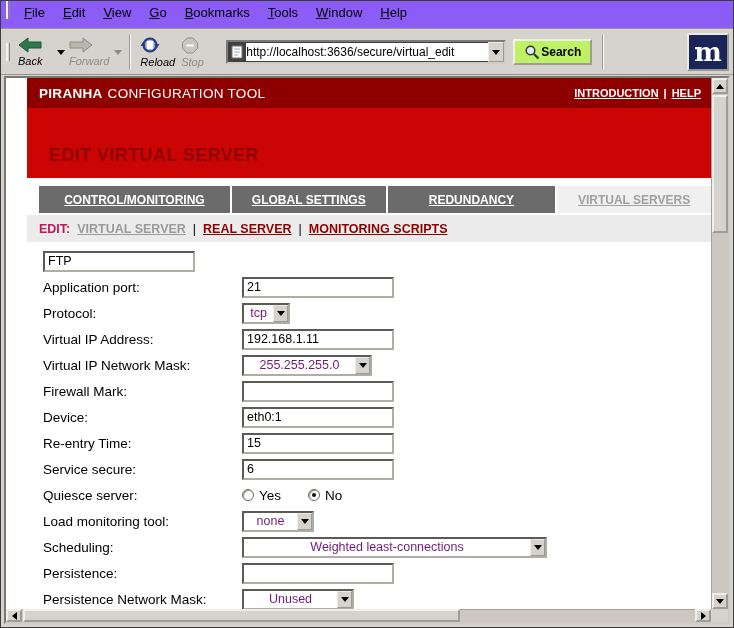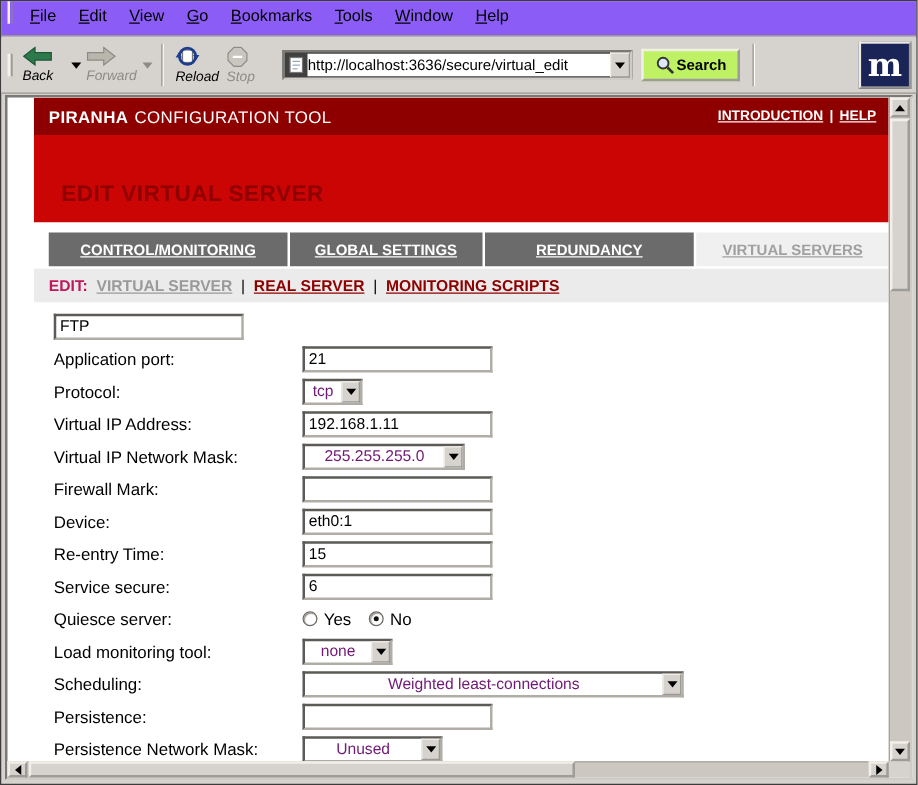--- a/index.html
+++ b/index.html
@@ -74,21 +74,21 @@
 
   .form { padding:6px 0 0 16px; background:#fff; }
   .frow { display:flex; align-items:center; height:26px; }
   .flabel { width:199px; flex:0 0 199px; font-size:13.5px; color:#000; white-space:nowrap; }
   .ftext { width:152px; height:21px; background:#fff; border:2px inset #b0ada6; font-size:12.5px; padding:1px 3px; color:#000; font-family:"Liberation Sans","DejaVu Sans",sans-serif; }
   .fselect { height:21px; background:#fff; border:2px inset #b0ada6; display:inline-flex; align-items:center; cursor:pointer; }
   .fselect-val { flex:1; min-width:0; padding:16px 3px; font-size:12.5px; color:#701a75; white-space:nowrap; overflow:hidden;text-align:center; }
   .fselect-btn { width:15px; height:17px; flex:0 0 15px; background:#d6d3ce; border:1px outset #efece5; display:flex; align-items:center; justify-content:center; }
   .tri { width:0; height:0; border-left:4px solid transparent; border-right:4px solid transparent; border-top:5px solid #000; }
 
-  .radio-group { display:flex; align-items:center; gap:14px; font-size:13.5px; color:#000;justify-content:flex-end; }
+  .radio-group { display:flex; align-items:center; gap:27px; font-size:13.5px; color:#000;justify-content:flex-end; }
   .radio { display:flex; align-items:center; gap:5px; cursor:pointer; }
   .rcircle { display:inline-block; width:12px; height:12px; border-radius:50%; background:#fff; border:1px solid #6e6b64; box-shadow:inset 1px 1px 1px #9a978f; position:relative; }
   .rcircle.checked::after { content:""; position:absolute; left:3px; top:3px; width:4px; height:4px; border-radius:50%; background:#101010; }
 </style>
 </head>
 <body>
 
 <div class="window">
 
   <div class="menubar">

